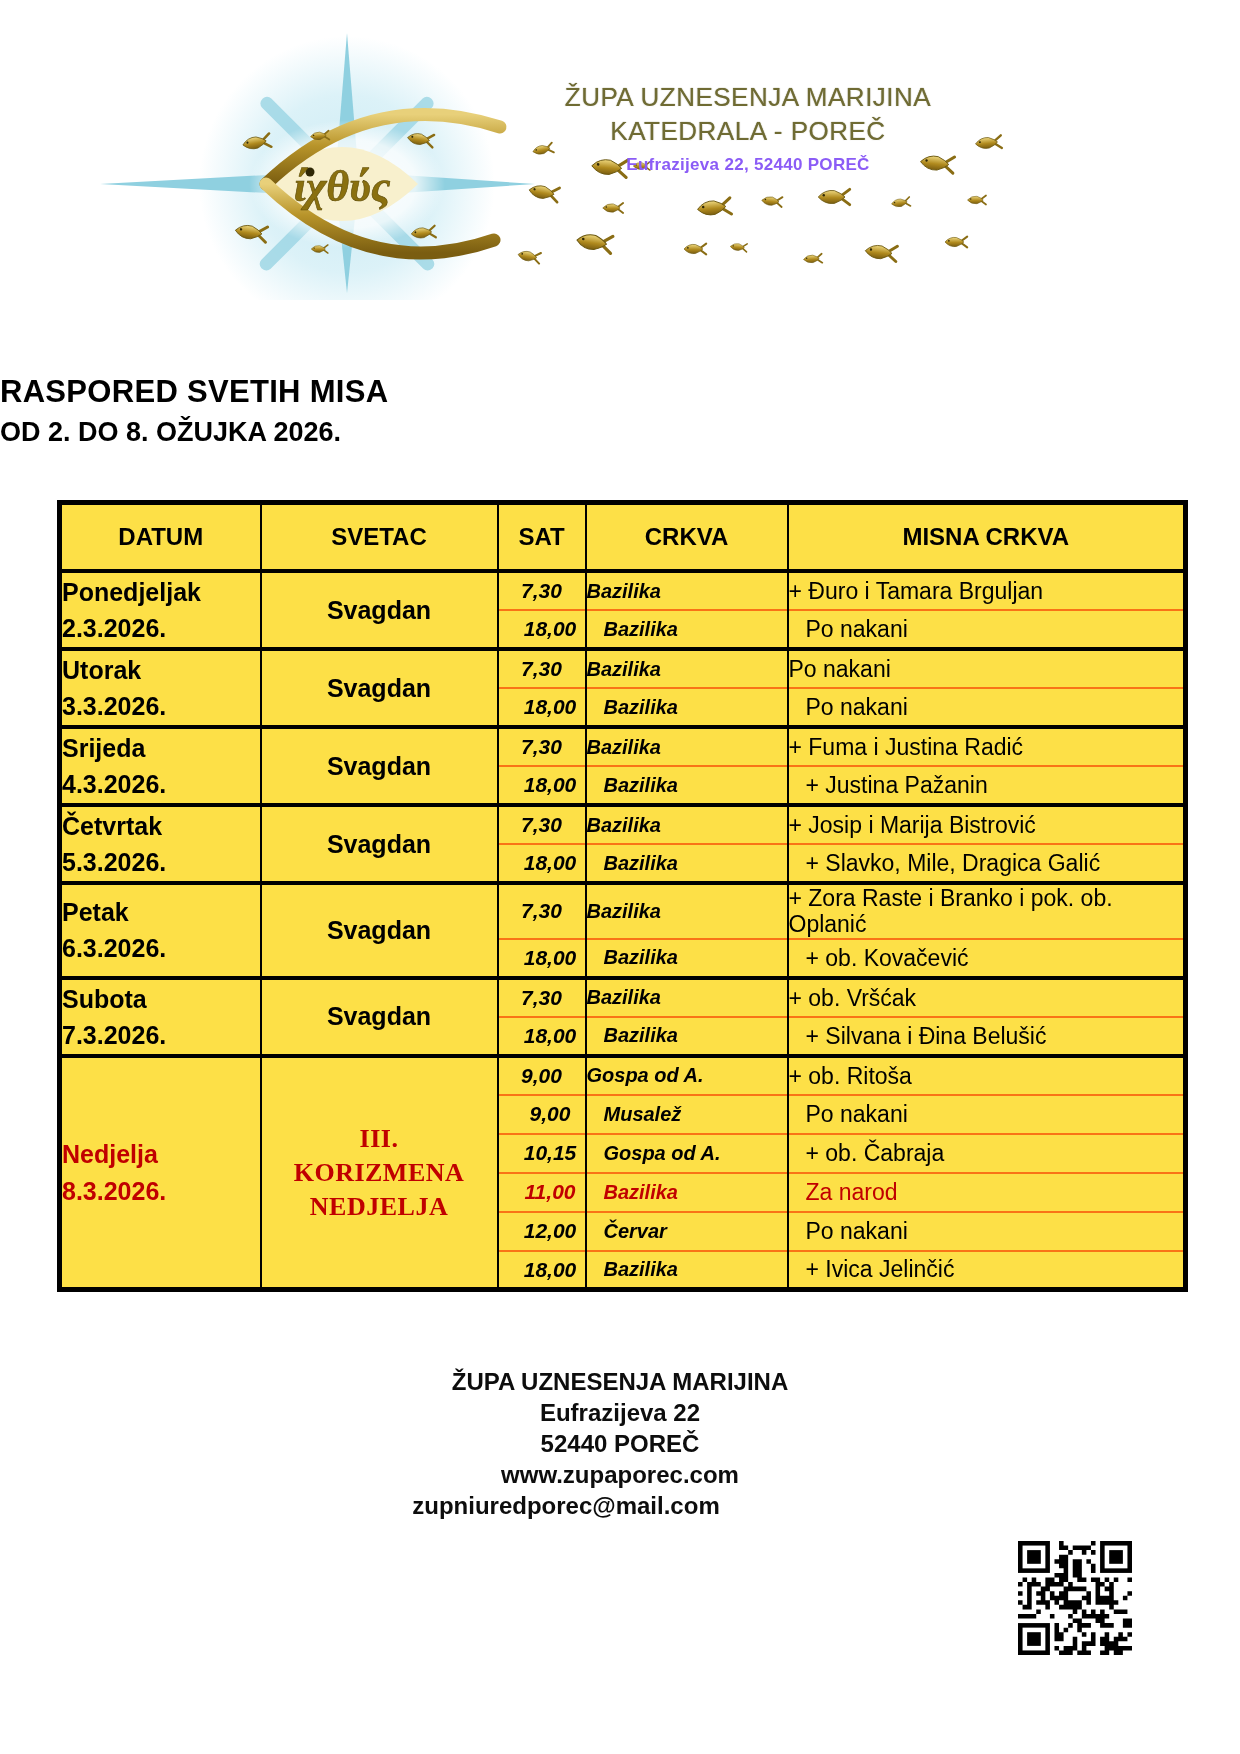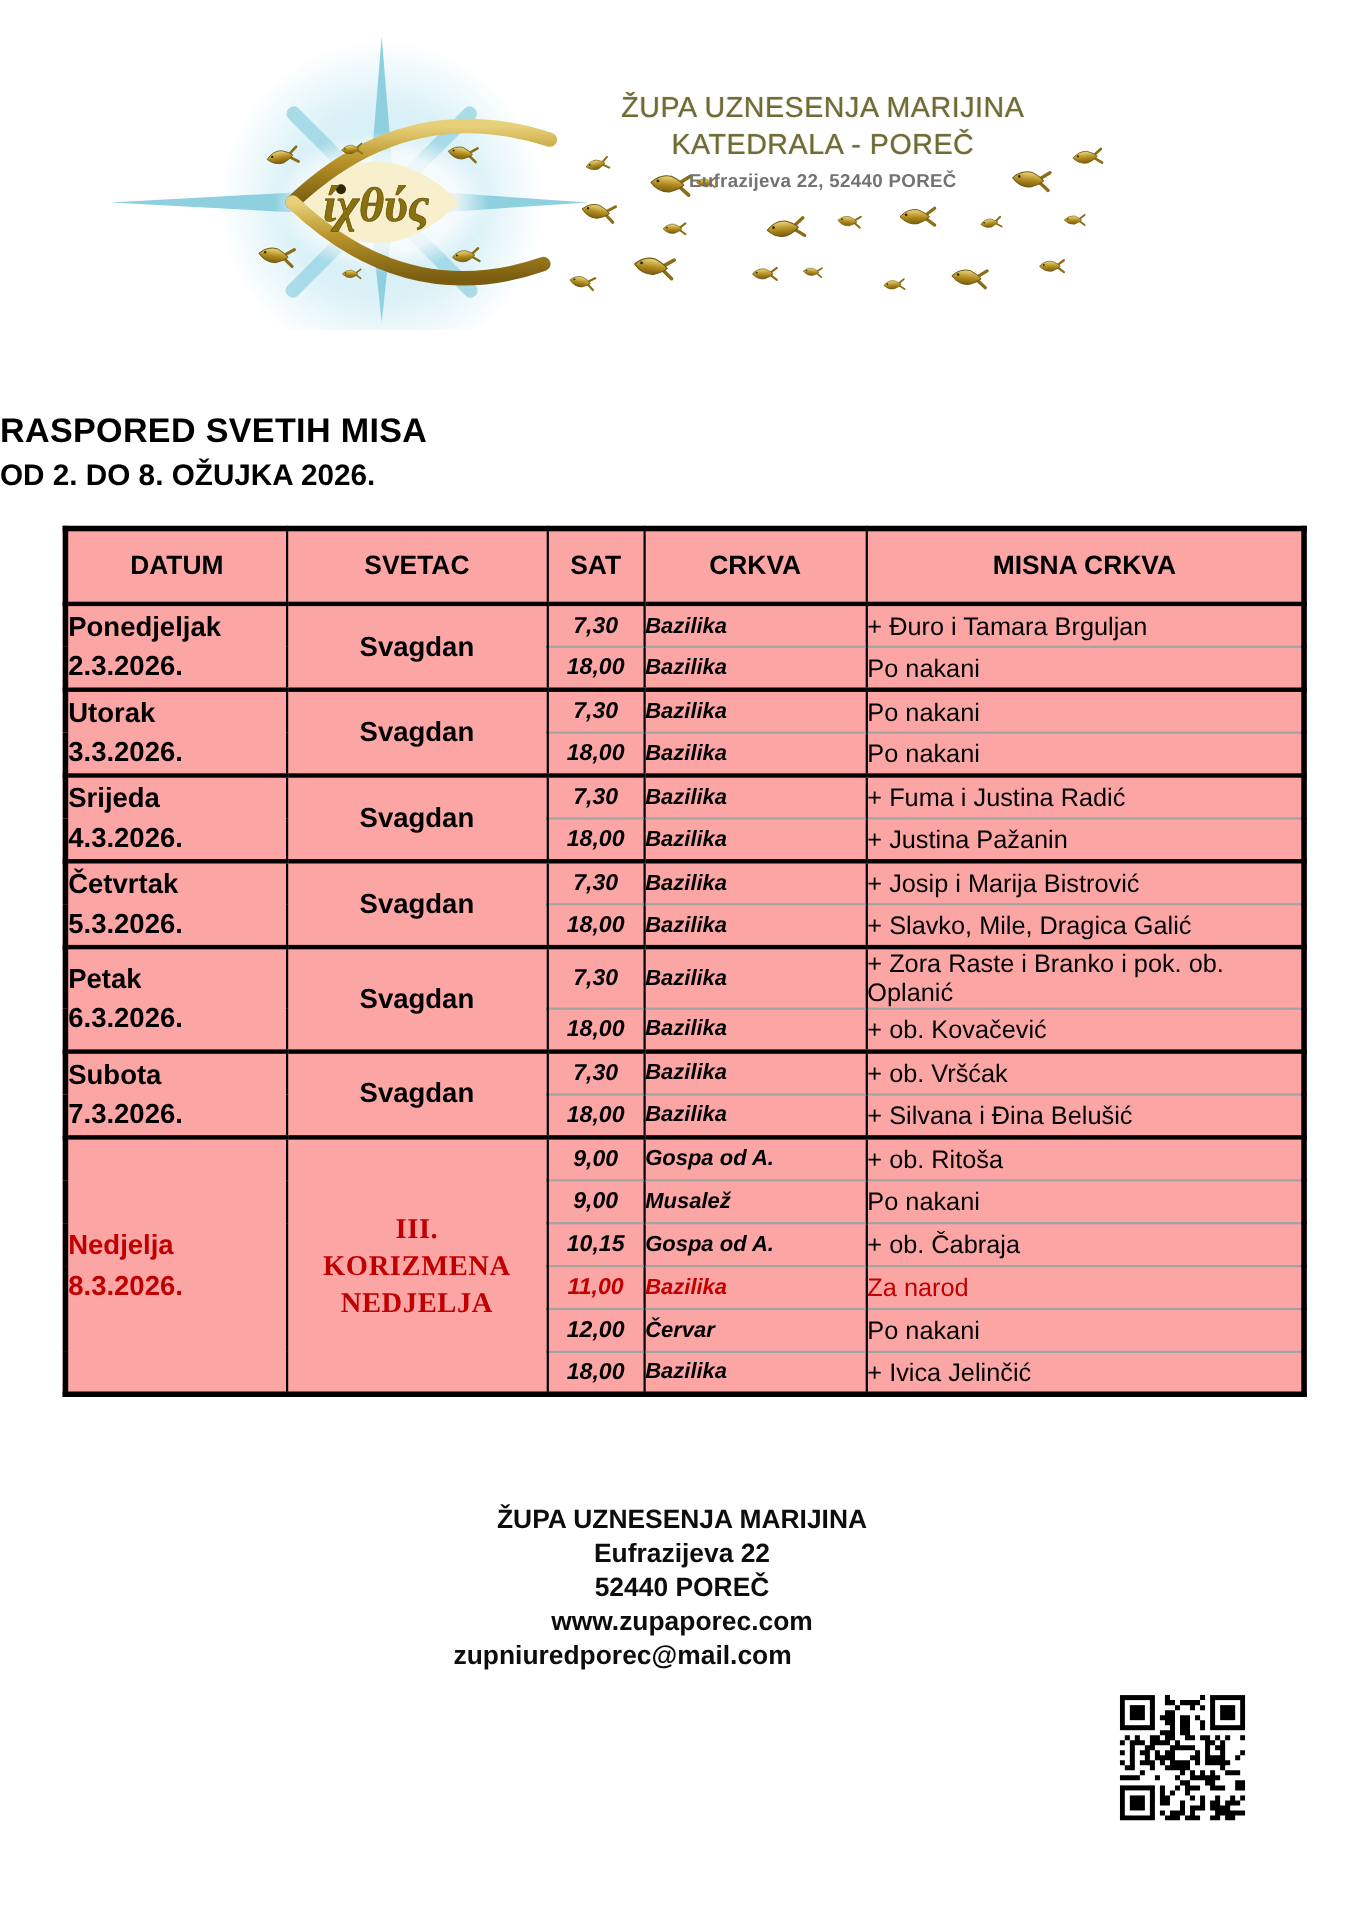--- a/index.html
+++ b/index.html
@@ -4,36 +4,36 @@
 <style>
   html,body{margin:0;padding:0;background:#fff;}
   .page{position:relative;width:1240px;height:1754px;background:#ffffff;overflow:hidden;
         font-family:"Liberation Sans",sans-serif;color:#000;}
 
   
   .logo-svg{position:absolute;left:70px;top:25px;}
   .org{position:absolute;left:498px;top:80px;width:500px;text-align:center;color:#6f6b33;}
   .org .l12{font-size:26px;line-height:34px;letter-spacing:.5px;
             text-shadow:0 1px 0 rgba(255,255,255,.8),0 0 1px #55511f;}
-  .org .l3{font-size:17px;font-weight:bold;color:#737373;margin-top:7px;letter-spacing:.3px;}
+  .org .l3{font-size:17px;font-weight:bold;color:#8b5cf6;margin-top:7px;letter-spacing:.3px;}
 
   
   .title{position:absolute;top:374px;left:0;width:1240px;text-align:left;font-weight:bold;}
   .title .t1{font-size:31px;letter-spacing:.3px;}
   .title .t2{font-size:27px;margin-top:7px;}
 
   
-  table#schedule{position:absolute;left:57px;top:478px;width:1126px;border-collapse:collapse;
-                 table-layout:fixed;background:#fca5a5;border:5px solid #000;}
+  table#schedule{position:absolute;left:57px;top:500px;width:1126px;border-collapse:collapse;
+                 table-layout:fixed;background:#fde047;border:5px solid #000;}
   #schedule th{border-right:2px solid #000;border-bottom:4px solid #000;
                font-size:24px;font-weight:bold;height:62px;text-align:center;}
   #schedule td{border-right:2px solid #000;padding:0;vertical-align:middle;}
   #schedule tbody tr{height:39px;}
   #schedule tr.group-start>td{border-top:4px solid #000;}
-  #schedule tr.sub-row>td{border-top:2px solid #a3a3a3;}
+  #schedule tr.sub-row>td{border-top:2px solid #f97316;padding-left:17px;}
   td.datum{font-weight:bold;font-size:25px;line-height:1.45;}
   td.svetac{text-align:center;font-weight:bold;font-size:25px;}
   td.svetac.serif{font-family:"Liberation Serif",serif;font-size:26px;line-height:1.3;
                   white-space:pre-line;letter-spacing:.5px;}
   td.sat{text-align:center;font-weight:bold;font-size:21px;font-style:italic;}
   td.crkva{font-style:italic;font-weight:bold;font-size:20px;padding-left:10px;}
   td.nakana{font-size:23px;padding-left:8px;line-height:1.15;}
   .red{color:#c00000;}
 
   

